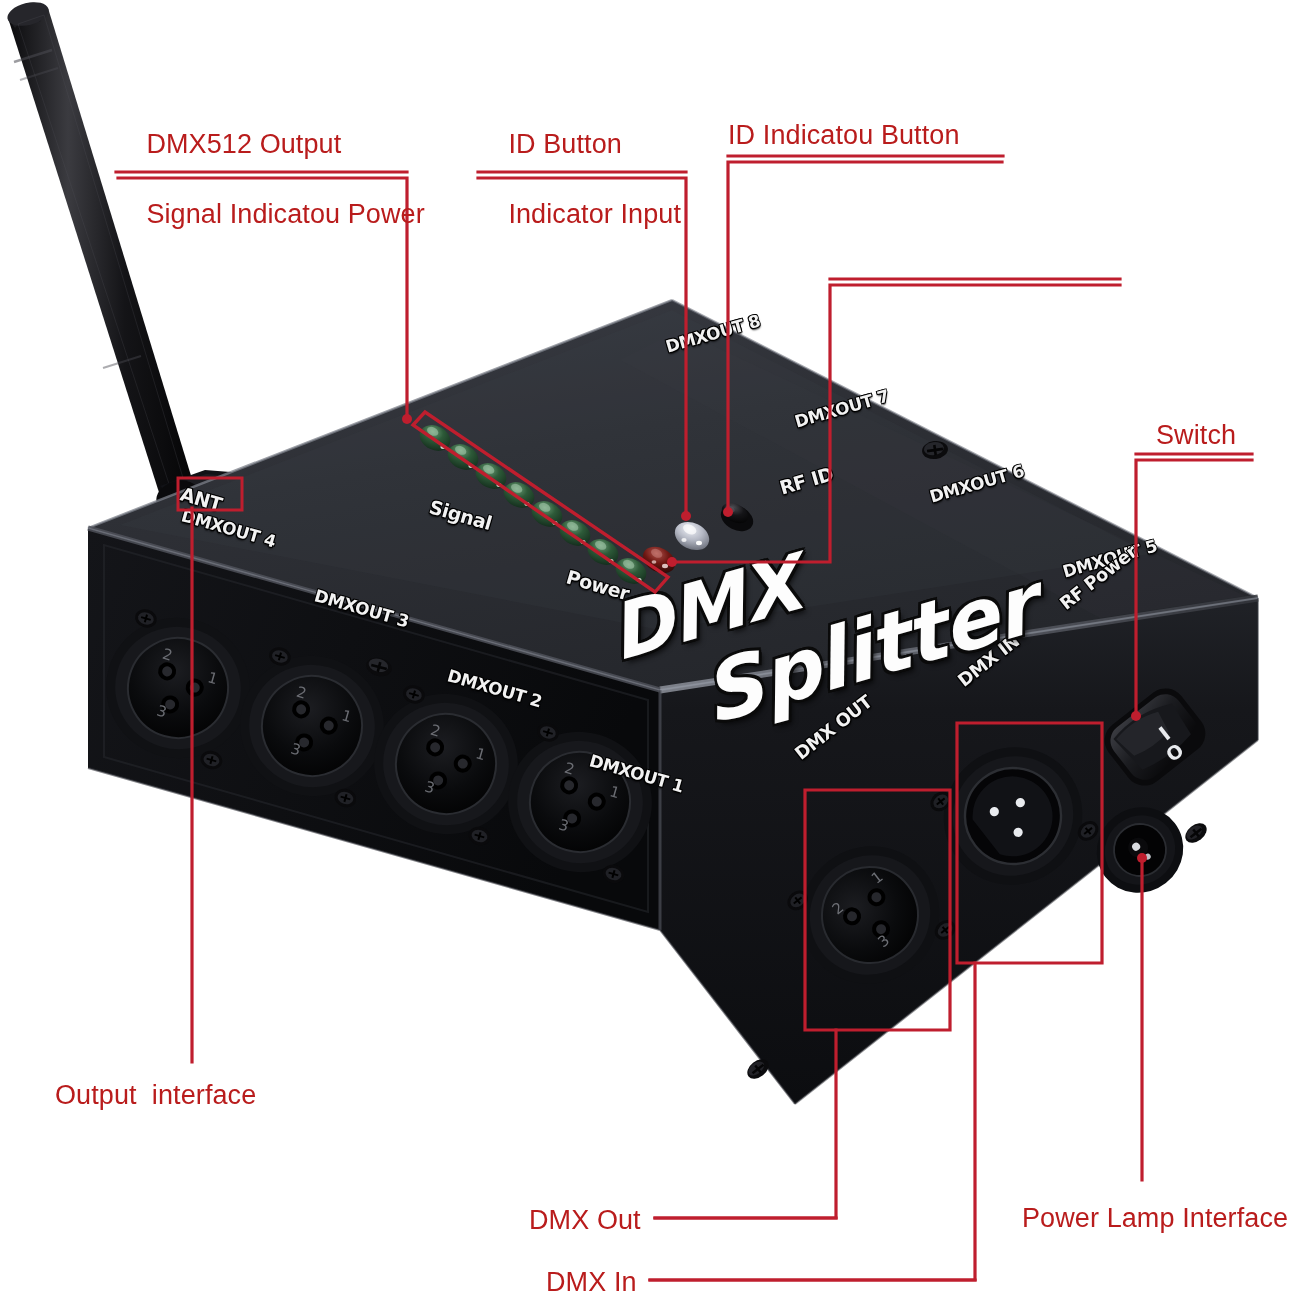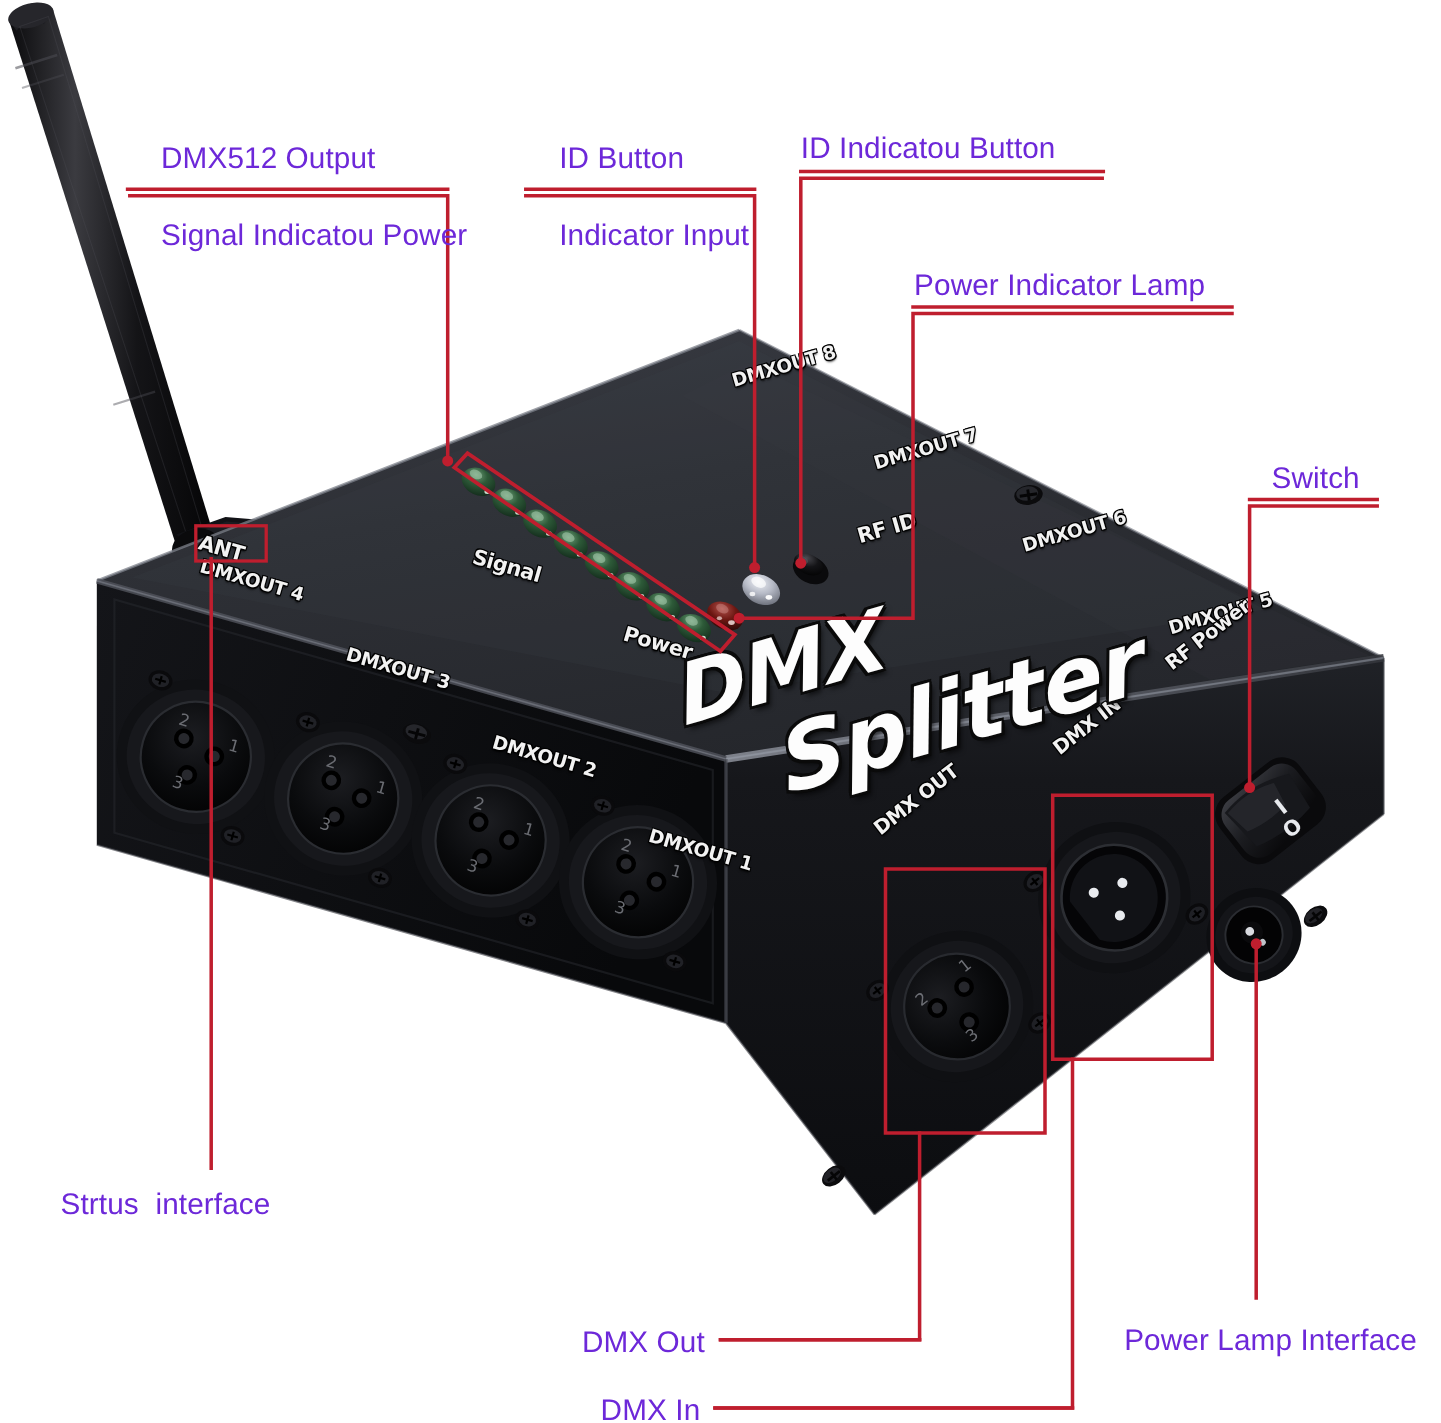--- a/index.html
+++ b/index.html
@@ -9,21 +9,21 @@
     font-family:"Liberation Sans", sans-serif;
     overflow:hidden;
     position:relative;
     -webkit-font-smoothing:antialiased;
   }
   #stage{position:absolute;inset:0;width:1310px;height:1294px;background:#fff;}
 
   
   .anno{
     position:absolute;
-    color:#6d28d9;
+    color:#b91c1c;
     font-size:27px;
     line-height:1.30;
     white-space:pre;
     letter-spacing:.1px;
   }
 
   
   #overlay{position:absolute;left:0;top:0;width:1310px;height:1294px;pointer-events:none;}
 
   
@@ -501,25 +501,24 @@
     <span>Signal Indicatou Power</span>
   </div>
 
   <div class="anno" style="left:478px; top:92px;">
     <span>ID Button</span><br>
     <span>Indicator Input</span>
   </div>
 
   <div class="anno" style="left:728px; top:118px;">ID Indicatou Button</div>
 
-  <div class="anno" style="left:831px; top:242px;">Power Indicator Lamp</div>
 
   <div class="anno" style="left:1156px; top:418px;">Switch</div>
 
-  <div class="anno" style="left:55px; top:1078px;">Strtus  interface</div>
+  <div class="anno" style="left:55px; top:1078px;">Output  interface</div>
 
   <div class="anno" style="left:529px; top:1203px;">DMX Out</div>
 
   <div class="anno" style="left:546px; top:1265px;">DMX In</div>
 
   <div class="anno" style="left:1022px; top:1201px;">Power Lamp Interface</div>
 
 </div>
 
 </body></html>

